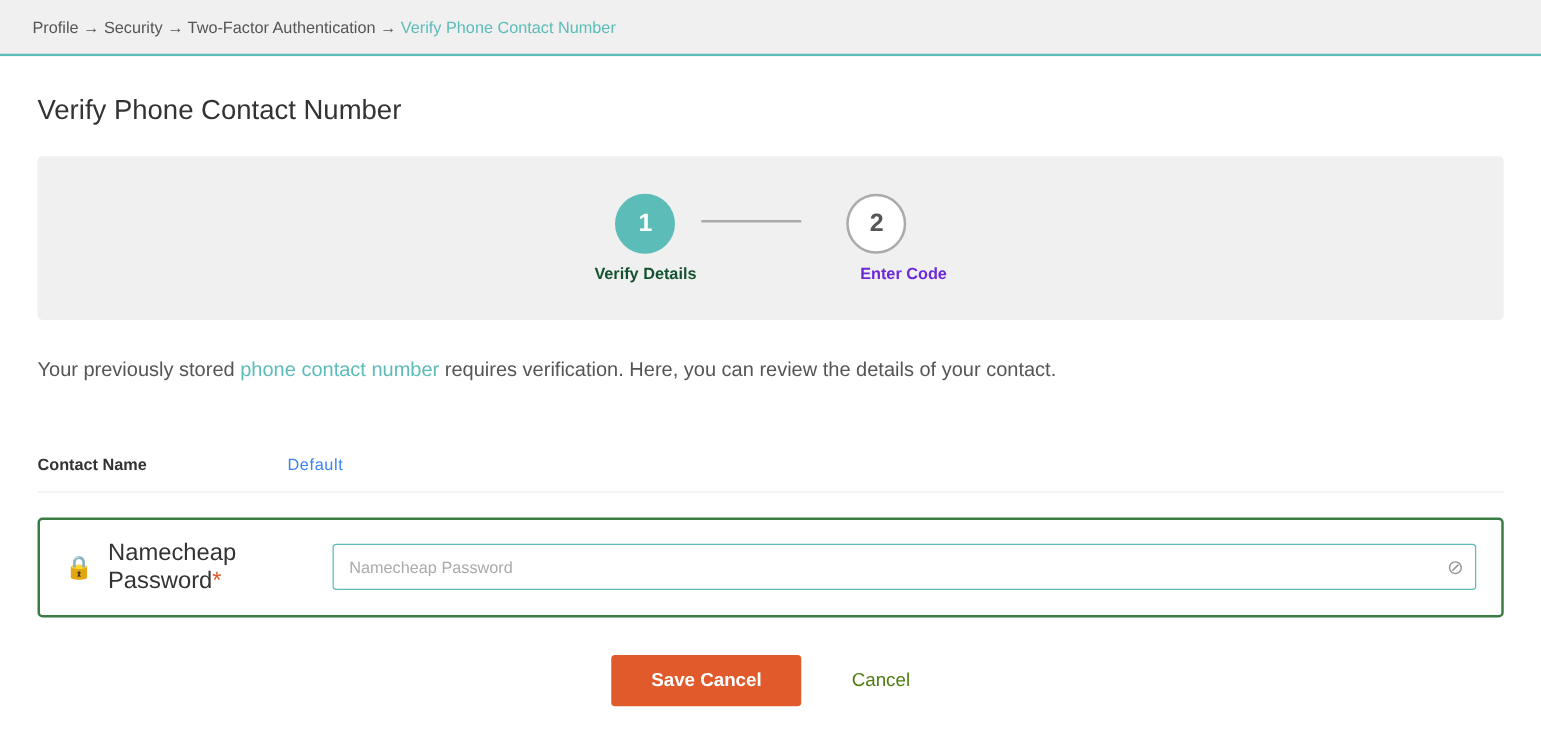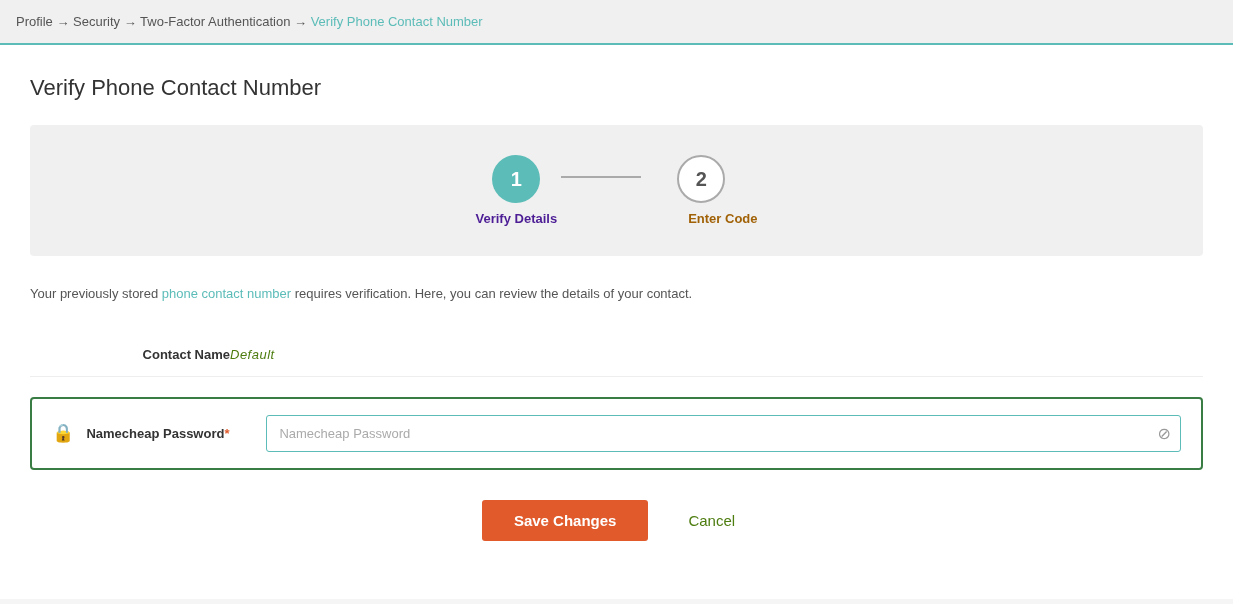--- a/index.html
+++ b/index.html
@@ -5,21 +5,21 @@
     * { box-sizing: border-box; margin: 0; padding: 0; }
     body {
       font-family: Arial, sans-serif;
       background: #f5f5f5;
       color: #333;
       font-size: 14px;
     }
     .breadcrumb-bar {
       background: #f0f0f0;
       border-bottom: 2px solid #5bbcb8;
-      padding: 14px 16px;
+      padding: 14px 26px;
       font-size: 13px;
       color: #555;
     }
     .breadcrumb-bar .current {
       color: #5bbcb8;
     }
     .main-content {
       background: #fff;
       padding: 30px 30px 40px 30px;
       min-height: calc(100vh - 50px);
@@ -64,81 +64,79 @@
       background: #5bbcb8;
       color: #fff;
     }
     .step-circle.inactive {
       background: #fff;
       color: #555;
       border: 2px solid #aaa;
     }
     .step-label {
       font-size: 13px;
-      color: #4c1d95;
+      color: #14532d;
       font-weight: 600;
       text-align: center;
     }
     .step-label.inactive {
-      color: #a16207;
+      color: #6d28d9;
       font-weight: 700;
       padding-left: 43px;
     }
     .step-line {
       width: 80px;
       height: 2px;
       background: #aaa;
       margin: 0 4px;
       margin-bottom: 28px;
     }
     .description-text {
-      font-size: 13px;
-      color: #555;
-      margin-bottom: 28px;
+      font-size: 16px;
+      color: #555;
+      margin-bottom: 40px;
       line-height: 1.6;
     }
     .description-text .link {
       color: #5bbcb8;
     }
     .field-row {
       display: flex;
       align-items: center;
       padding: 14px 0;
       border-bottom: 1px solid #eee;
-      text-align: right;
     }
     .field-label {
       font-weight: 700;
       width: 200px;
       font-size: 13px;
       color: #333;
     }
     .field-value {
-      color: #4d7c0f;
+      color: #3b82f6;
       font-size: 13px;
       letter-spacing: 0.5px;
-      font-style: italic;
     }
     .password-section {
       border: 2px solid #3a7d44;
       border-radius: 4px;
       padding: 16px 20px;
       margin-top: 20px;
       display: flex;
       align-items: center;
       background: #fff;
     }
     .password-icon {
       color: #5bbcb8;
       font-size: 18px;
       margin-right: 12px;
     }
     .password-label {
-      font-weight: 700;
-      font-size: 13px;
+      font-weight: 400;
+      font-size: 19px;
       width: 180px;
       color: #333;
     }
     .password-input-wrapper {
       flex: 1;
       position: relative;
     }
     .password-input {
       width: 100%;
       padding: 10px 36px 10px 12px;
@@ -236,17 +234,17 @@
     <span class="password-label">
       <span>Namecheap Password</span><span class="required-star">*</span>
     </span>
     <div class="password-input-wrapper">
       <input type="password" class="password-input" placeholder="Namecheap Password" style="">
       <span class="eye-icon">⊘</span>
     </div>
   </div>
 
   <div class="button-row">
-    <button class="btn-save">Save Changes</button>
+    <button class="btn-save">Save Cancel</button>
     <button class="btn-cancel">Cancel</button>
   </div>
 
 </div>
 
 </body></html>

